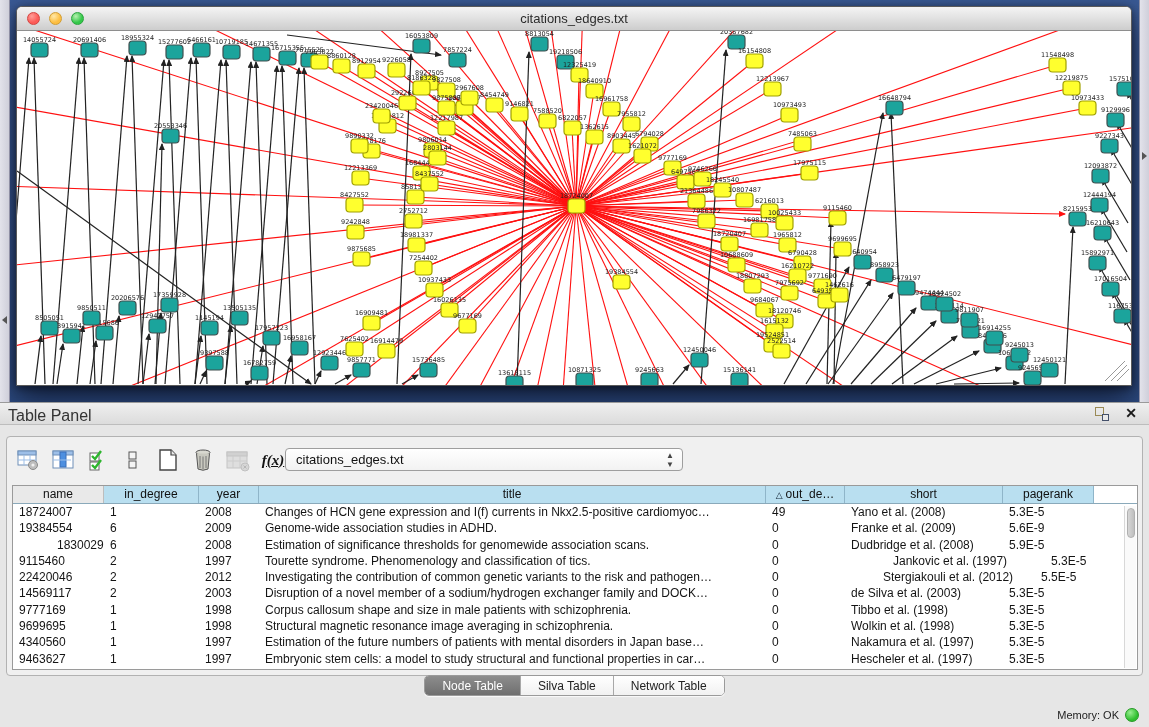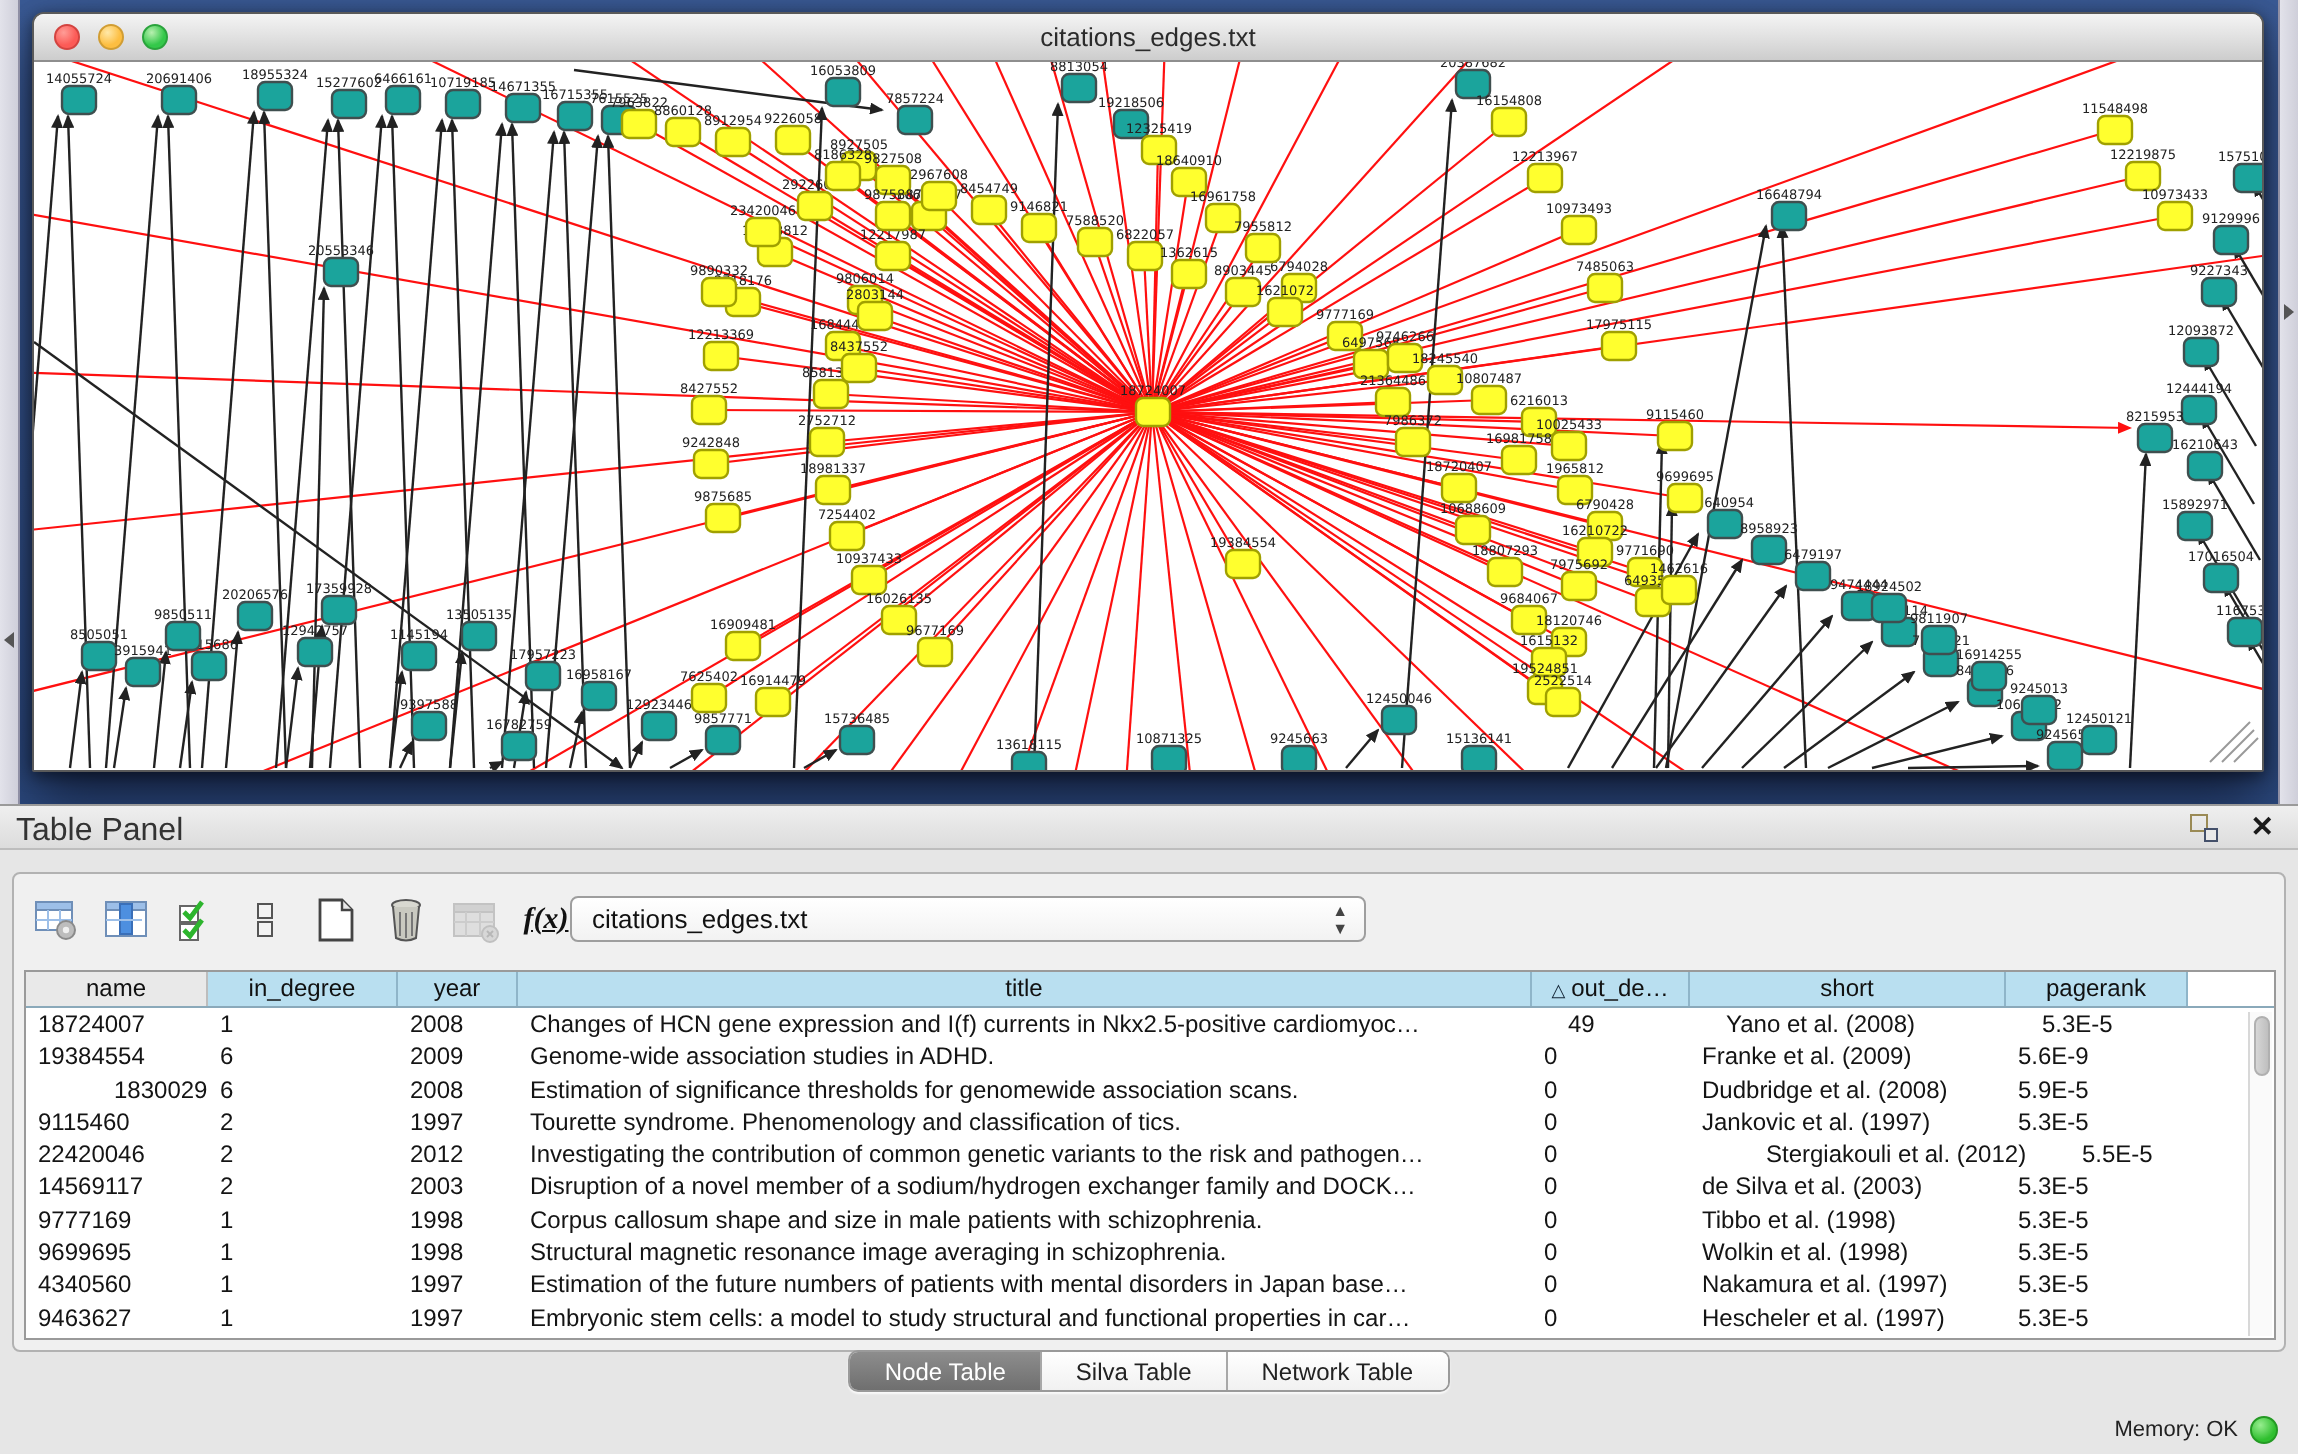--- a/index.html
+++ b/index.html
@@ -962,21 +962,21 @@
           <div class="th" style="width: 158px;">short</div>
           <div class="th" style="width: 91px;">pagerank</div>
           <div class="th-fill"></div>
         </div>
       <div id="tbody">
           <div class="trow">
             <div class="td" style="width: 91px;">18724007</div>
             <div class="td" style="width: 95px;">1</div>
             <div class="td" style="width: 60px;">2008</div>
             <div class="td" style="width: 507px;">Changes of HCN gene expression and I(f) currents in Nkx2.5-positive cardiomyoc…</div>
-            <div class="td" style="width: 79px; margin-left: 12px;">49</div>
+            <div class="td" style="width: 79px;">49</div>
             <div class="td" style="width: 158px;">Yano et al. (2008)</div>
             <div class="td" style="width: 91px;">5.3E-5</div>
           </div>
           <div class="trow">
             <div class="td" style="width: 91px;">19384554</div>
             <div class="td" style="width: 95px;">6</div>
             <div class="td" style="width: 60px;">2009</div>
             <div class="td" style="width: 507px;">Genome-wide association studies in ADHD.</div>
             <div class="td" style="width: 79px;">0</div>
             <div class="td" style="width: 158px;">Franke et al. (2009)</div>
@@ -990,21 +990,21 @@
             <div class="td" style="width: 79px;">0</div>
             <div class="td" style="width: 158px;">Dudbridge et al. (2008)</div>
             <div class="td" style="width: 91px;">5.9E-5</div>
           </div>
           <div class="trow">
             <div class="td" style="width: 91px;">9115460</div>
             <div class="td" style="width: 95px;">2</div>
             <div class="td" style="width: 60px;">1997</div>
             <div class="td" style="width: 507px;">Tourette syndrome. Phenomenology and classification of tics.</div>
             <div class="td" style="width: 79px;">0</div>
-            <div class="td" style="width: 158px;">Jankovic et al. (1997)</div>
+            <div class="td" style="width: 158px; margin-left: 42px;">Jankovic et al. (1997)</div>
             <div class="td" style="width: 91px;">5.3E-5</div>
           </div>
           <div class="trow">
             <div class="td" style="width: 91px;">22420046</div>
             <div class="td" style="width: 95px;">2</div>
             <div class="td" style="width: 60px;">2012</div>
             <div class="td" style="width: 507px;">Investigating the contribution of common genetic variants to the risk and pathogen…</div>
             <div class="td" style="width: 79px;">0</div>
             <div class="td" style="width: 158px; margin-left: 32px;">Stergiakouli et al. (2012)</div>
             <div class="td" style="width: 91px;">5.5E-5</div>

